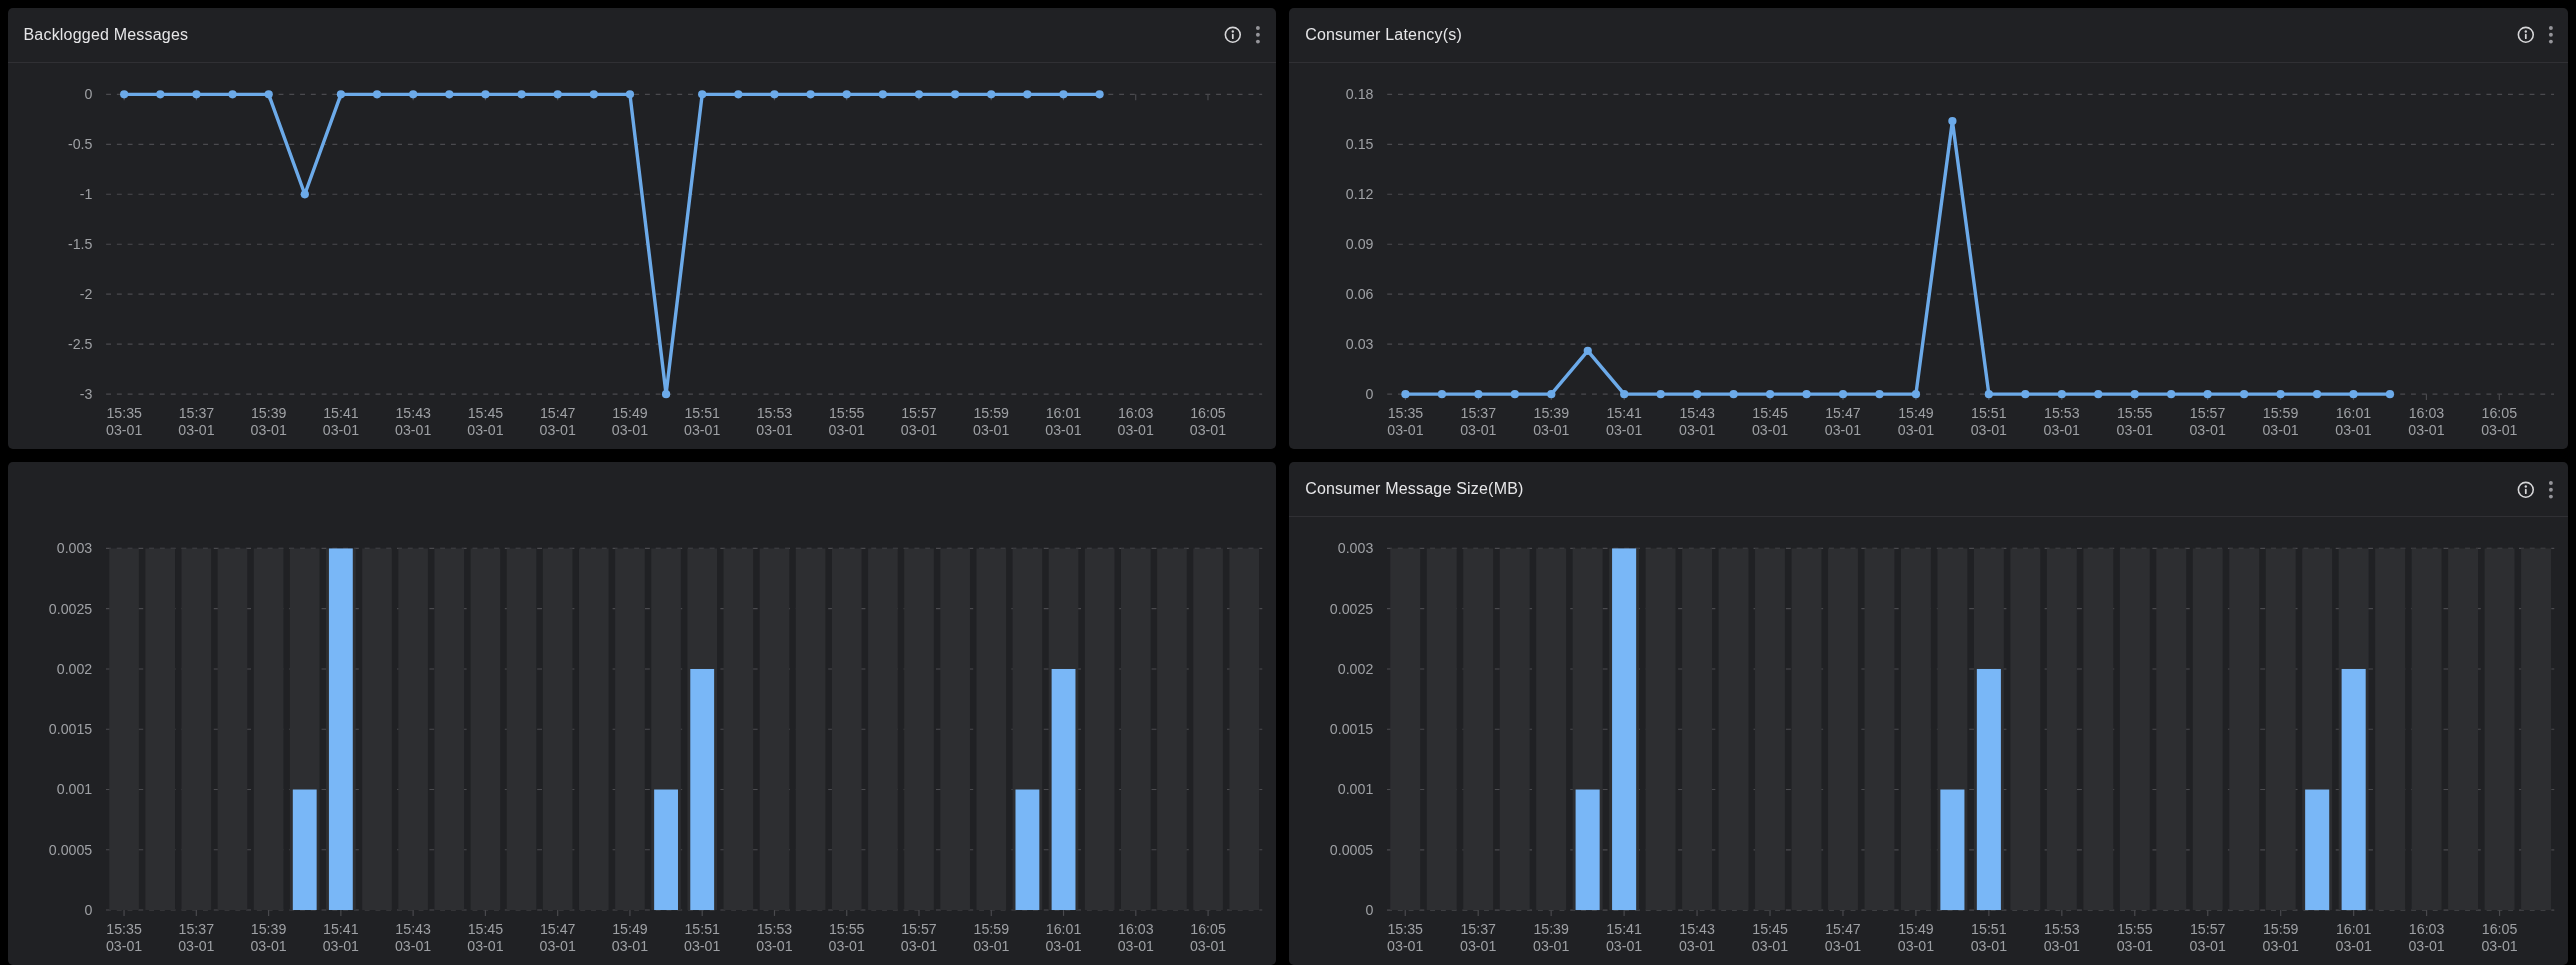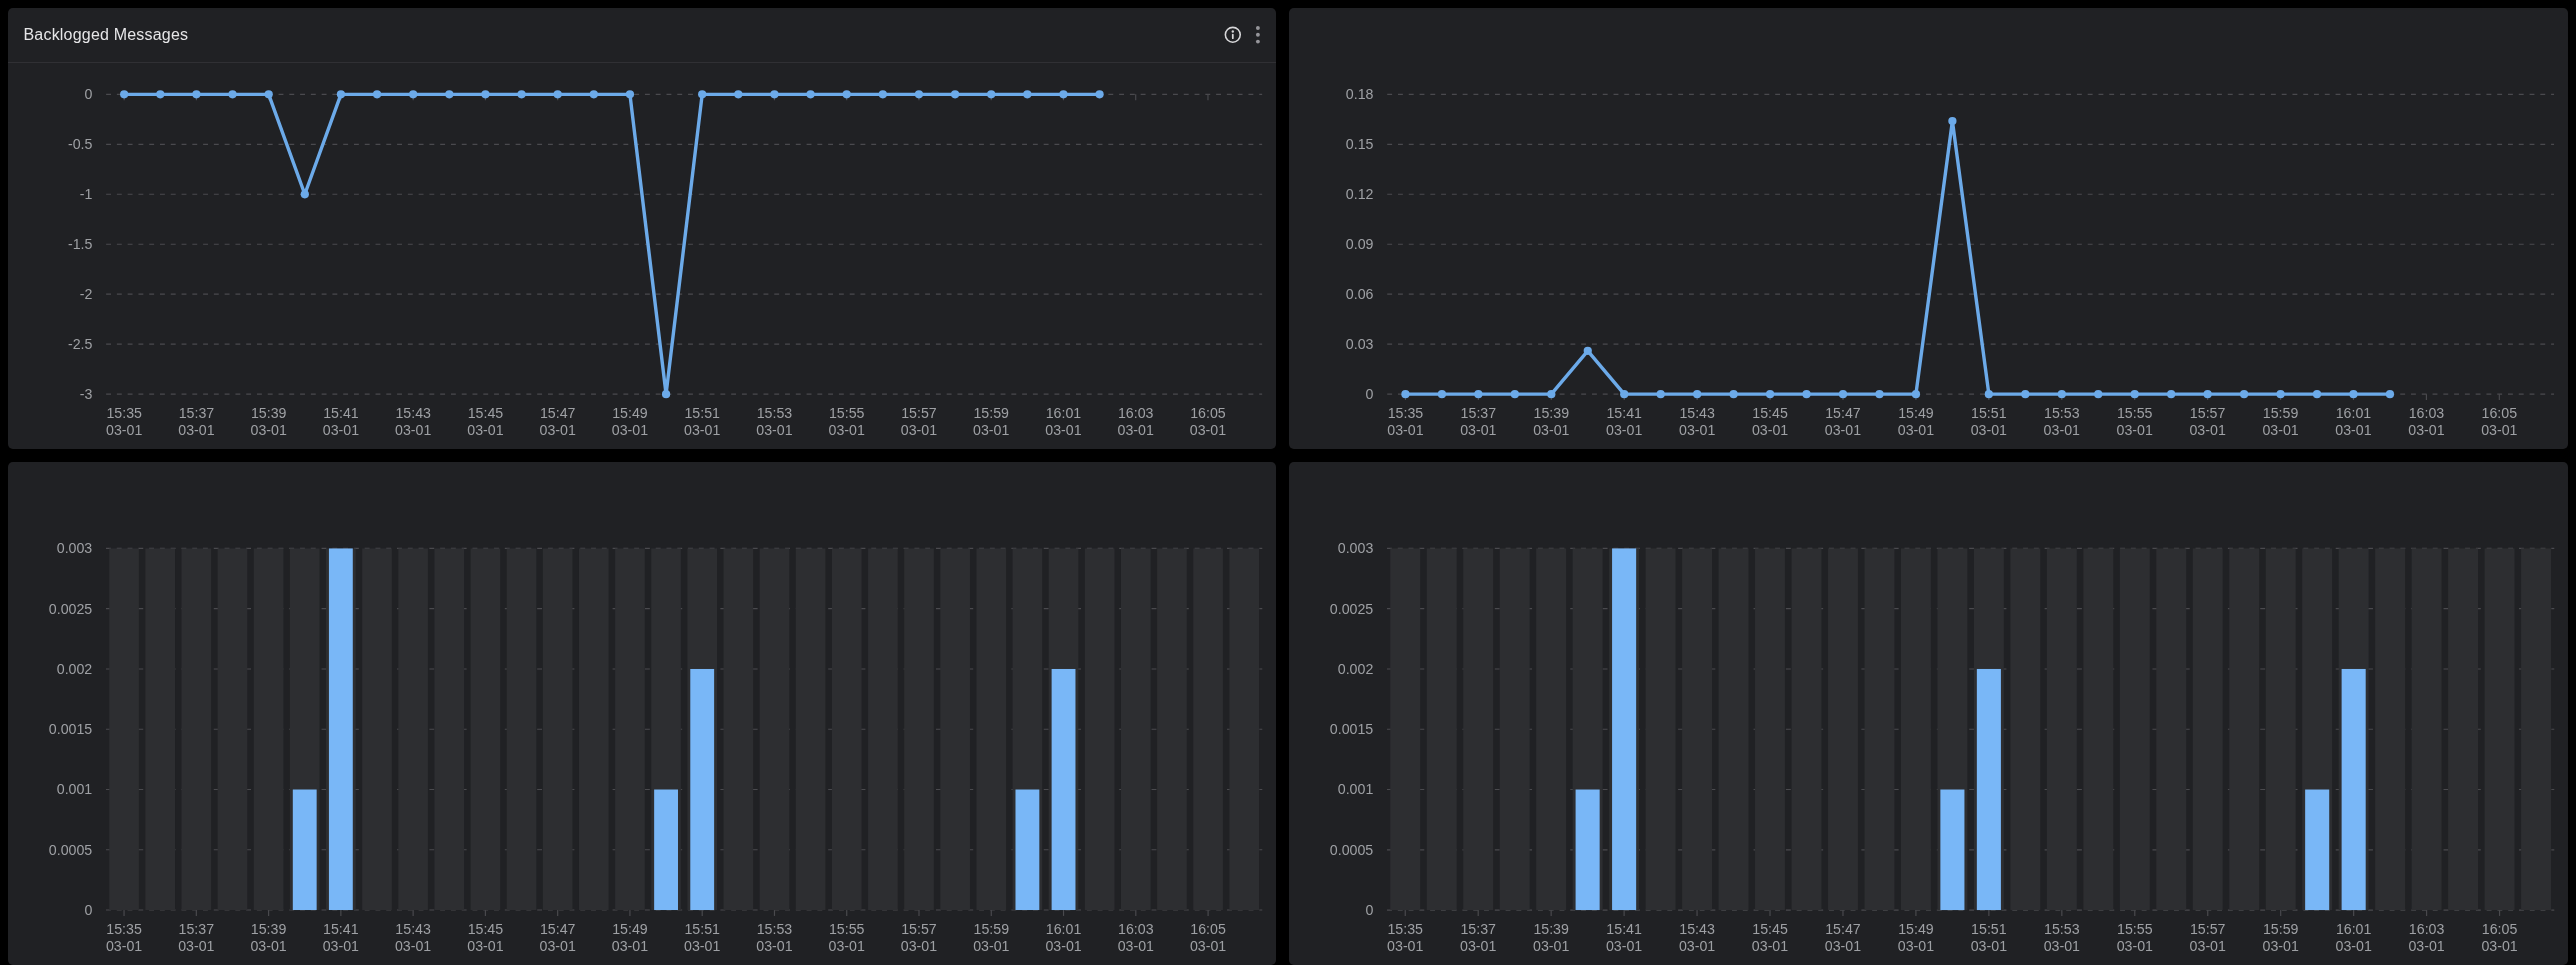--- a/index.html
+++ b/index.html
@@ -161,20 +161,39 @@
           <circle cx="966.5625" cy="32" r="4.2" fill="#6caae9"></circle>
           <circle cx="1003.4375" cy="32" r="4.2" fill="#6caae9"></circle>
           <circle cx="1040.3125" cy="32" r="4.2" fill="#6caae9"></circle>
           <circle cx="1077.1875" cy="32" r="4.2" fill="#6caae9"></circle>
           <circle cx="1114.0625" cy="32" r="4.2" fill="#6caae9"></circle>
         </svg>
       </div>
   </div>
 
   <div class="panel">
+    <div class="panel-header">
+      <span class="panel-title">Consumer Latency(s)</span>
+      <span class="panel-actions">
+        <span class="icon-btn">
+          <svg width="19.6" height="19.6" viewBox="0 0 20 20">
+              <circle cx="10" cy="10" r="7.6" fill="none" stroke="#d6d6d8" stroke-width="1.6"></circle>
+              <circle cx="10" cy="6.6" r="1.2" fill="#d6d6d8"></circle>
+              <rect x="9.1" y="9" width="1.8" height="5.4" rx="0.9" fill="#d6d6d8"></rect>
+            </svg>
+        </span>
+        <span class="icon-btn">
+          <svg width="7.8" height="21.6" viewBox="0 0 8 22">
+              <circle cx="4" cy="4" r="2" fill="#95959a"></circle>
+              <circle cx="4" cy="11" r="2" fill="#95959a"></circle>
+              <circle cx="4" cy="18" r="2" fill="#95959a"></circle>
+            </svg>
+        </span>
+      </span>
+    </div>
     <div class="chart">
         <svg id="chart-1" viewBox="0 0 1305 394">
           <line x1="100" y1="32" x2="1291" y2="32" stroke="#4a4a4e" stroke-width="1.2" stroke-dasharray="5 6"></line>
           <text x="86" y="37" text-anchor="end" fill="#9ea0a4" font-size="14.5">0.18</text>
           <line x1="100" y1="83" x2="1291" y2="83" stroke="#4a4a4e" stroke-width="1.2" stroke-dasharray="5 6"></line>
           <text x="86" y="88" text-anchor="end" fill="#9ea0a4" font-size="14.5">0.15</text>
           <line x1="100" y1="134" x2="1291" y2="134" stroke="#4a4a4e" stroke-width="1.2" stroke-dasharray="5 6"></line>
           <text x="86" y="139" text-anchor="end" fill="#9ea0a4" font-size="14.5">0.12</text>
           <line x1="100" y1="185" x2="1291" y2="185" stroke="#4a4a4e" stroke-width="1.2" stroke-dasharray="5 6"></line>
           <text x="86" y="190" text-anchor="end" fill="#9ea0a4" font-size="14.5">0.09</text>
@@ -366,20 +385,39 @@
           <rect x="327.51875" y="32" width="24.337500000000002" height="369" fill="#79b7f7"></rect>
           <rect x="659.39375" y="278" width="24.337500000000002" height="123" fill="#79b7f7"></rect>
           <rect x="696.26875" y="155" width="24.337500000000002" height="246" fill="#79b7f7"></rect>
           <rect x="1028.14375" y="278" width="24.337500000000002" height="123" fill="#79b7f7"></rect>
           <rect x="1065.01875" y="155" width="24.337500000000002" height="246" fill="#79b7f7"></rect>
         </svg>
       </div>
   </div>
 
   <div class="panel">
+    <div class="panel-header">
+      <span class="panel-title">Consumer Message Size(MB)</span>
+      <span class="panel-actions">
+        <span class="icon-btn">
+          <svg width="19.6" height="19.6" viewBox="0 0 20 20">
+              <circle cx="10" cy="10" r="7.6" fill="none" stroke="#d6d6d8" stroke-width="1.6"></circle>
+              <circle cx="10" cy="6.6" r="1.2" fill="#d6d6d8"></circle>
+              <rect x="9.1" y="9" width="1.8" height="5.4" rx="0.9" fill="#d6d6d8"></rect>
+            </svg>
+        </span>
+        <span class="icon-btn">
+          <svg width="7.8" height="21.6" viewBox="0 0 8 22">
+              <circle cx="4" cy="4" r="2" fill="#95959a"></circle>
+              <circle cx="4" cy="11" r="2" fill="#95959a"></circle>
+              <circle cx="4" cy="18" r="2" fill="#95959a"></circle>
+            </svg>
+        </span>
+      </span>
+    </div>
     <div class="chart">
         <svg id="chart-3" viewBox="0 0 1305 457">
           <line x1="100" y1="32" x2="1291" y2="32" stroke="#4a4a4e" stroke-width="1.2" stroke-dasharray="5 6"></line>
           <text x="86" y="37" text-anchor="end" fill="#9ea0a4" font-size="14.5">0.003</text>
           <line x1="100" y1="93.5" x2="1291" y2="93.5" stroke="#4a4a4e" stroke-width="1.2" stroke-dasharray="5 6"></line>
           <text x="86" y="98.5" text-anchor="end" fill="#9ea0a4" font-size="14.5">0.0025</text>
           <line x1="100" y1="155" x2="1291" y2="155" stroke="#4a4a4e" stroke-width="1.2" stroke-dasharray="5 6"></line>
           <text x="86" y="160" text-anchor="end" fill="#9ea0a4" font-size="14.5">0.002</text>
           <line x1="100" y1="216.5" x2="1291" y2="216.5" stroke="#4a4a4e" stroke-width="1.2" stroke-dasharray="5 6"></line>
           <text x="86" y="221.5" text-anchor="end" fill="#9ea0a4" font-size="14.5">0.0015</text>

